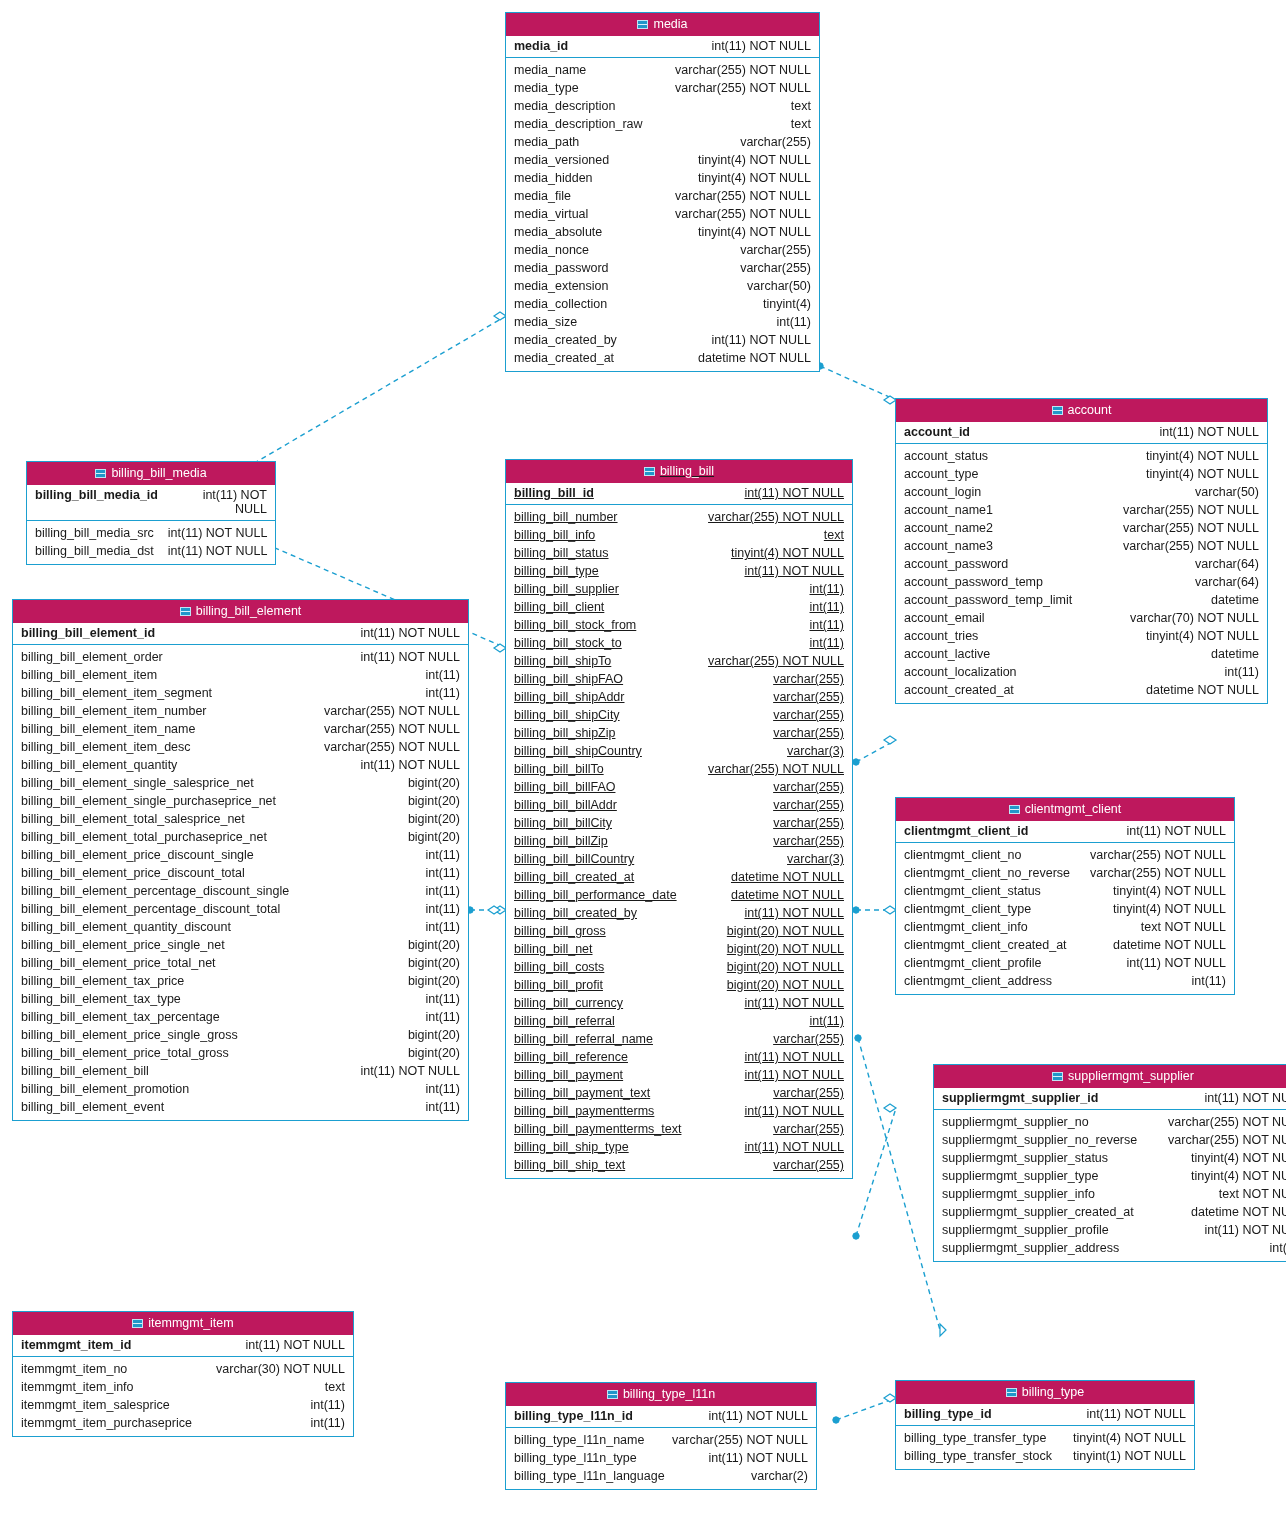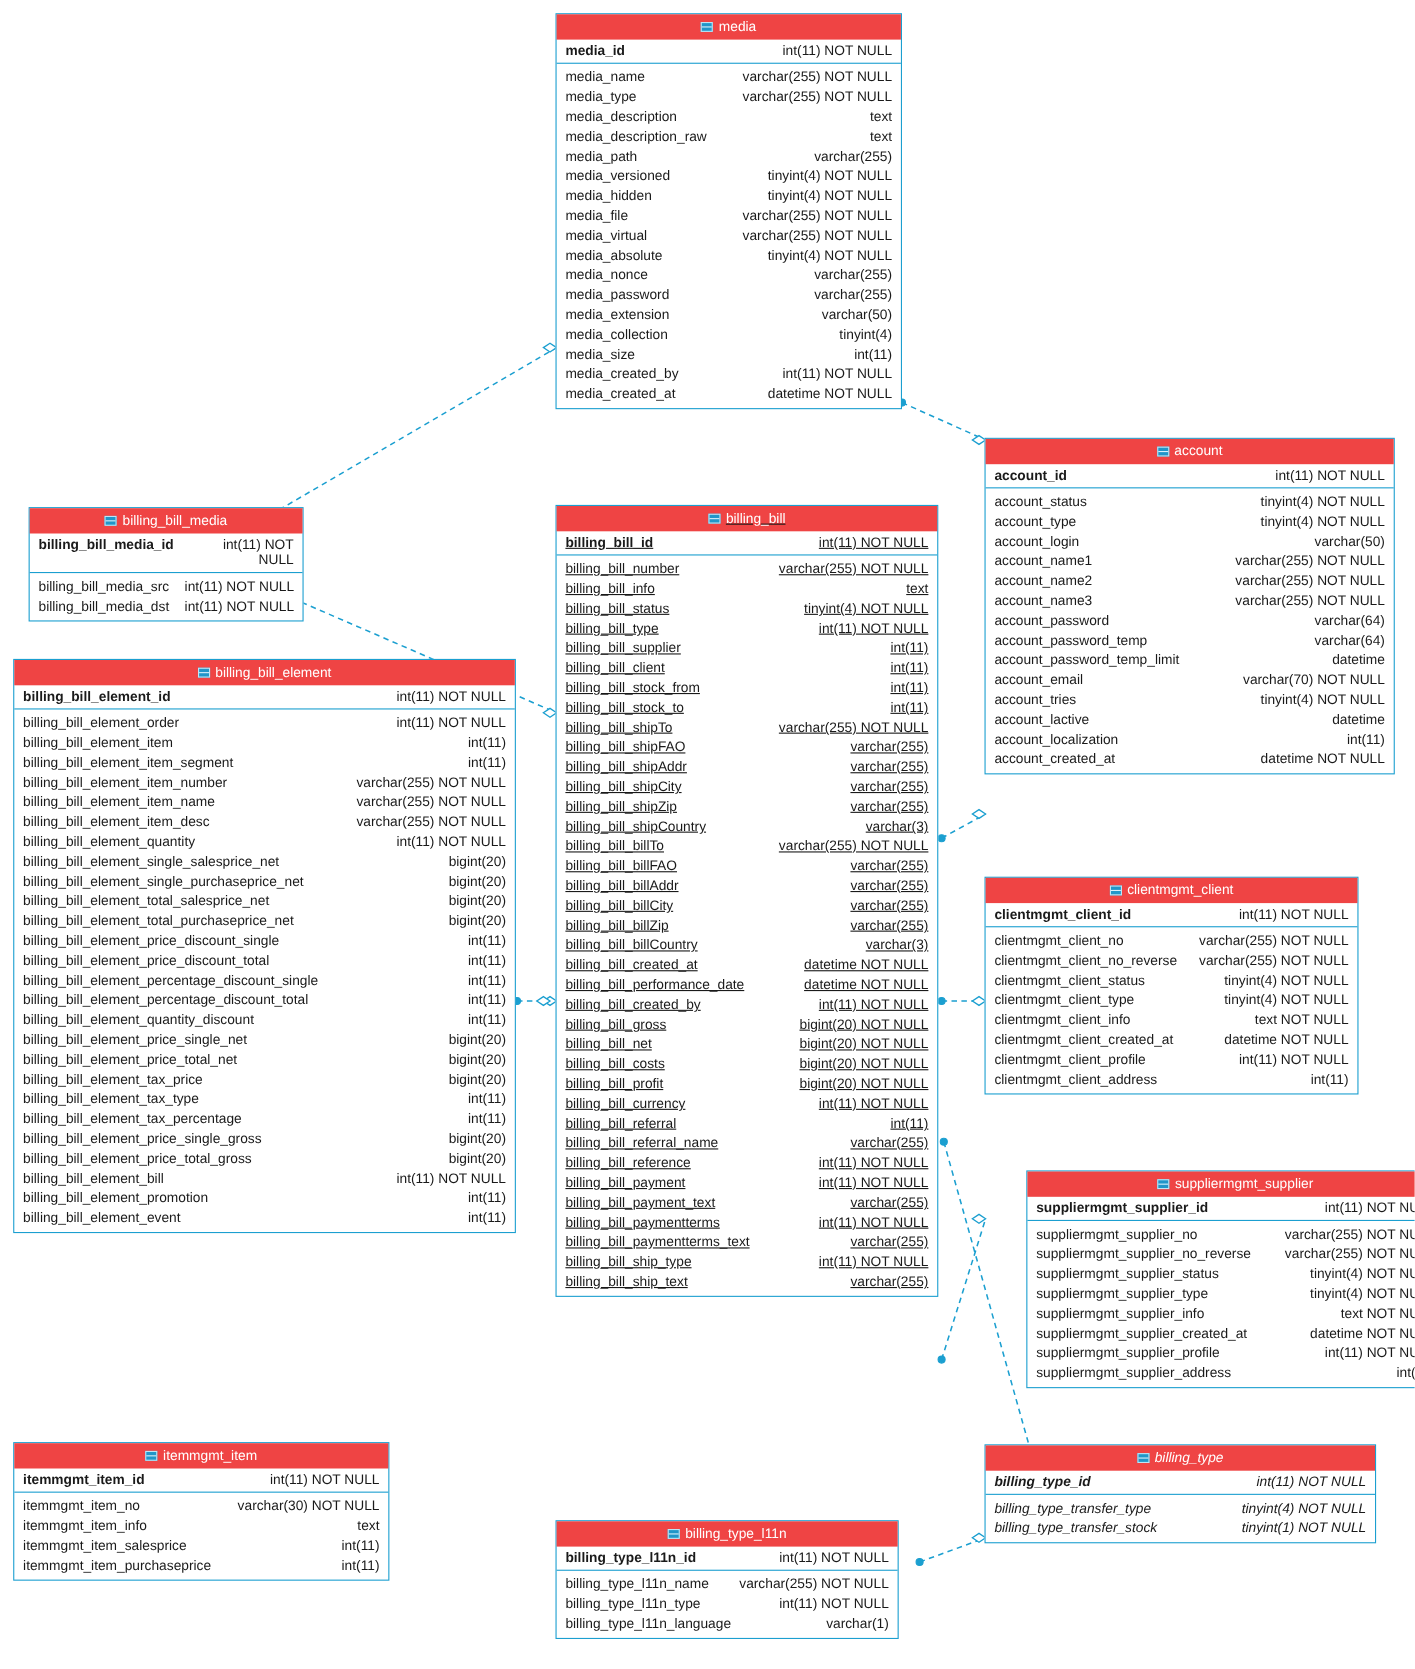--- a/index.html
+++ b/index.html
@@ -29,21 +29,21 @@
   }
   .table {
     position: absolute;
     border: 1px solid #1b9fd0;
     background: #ffffff;
     box-sizing: border-box;
     font-size: 12.5px;
     color: #1a1a1a;
   }
   .table-header {
-    background: #ef4444;
+    background: #be185d;
     color: #ffffff;
     height: 23px;
     line-height: 23px;
     text-align: center;
     font-size: 12.5px;
     position: relative;
   }
   .table-header .tbl-icon {
     display: inline-block;
     width: 11px;
@@ -652,21 +652,21 @@
         <div class="row">
           <span class="col-name">itemmgmt_item_salesprice</span>
           <span class="col-type">int(11)</span>
         </div>
         <div class="row">
           <span class="col-name">itemmgmt_item_purchaseprice</span>
           <span class="col-type">int(11)</span>
         </div>
       </div>
     </div>
-    <div class="table" style="left: 895px; top: 1313px; width: 356px; font-style: italic;">
+    <div class="table" style="left: 895px; top: 1380px; width: 300px;">
       <div class="table-header"><span class="tbl-icon"></span><span>billing_type</span></div>
       <div class="pk-row">
         <span class="col-name">billing_type_id</span>
         <span class="col-type">int(11) NOT NULL</span>
       </div>
       <div class="rows">
         <div class="row">
           <span class="col-name">billing_type_transfer_type</span>
           <span class="col-type">tinyint(4) NOT NULL</span>
         </div>
@@ -686,17 +686,17 @@
         <div class="row">
           <span class="col-name">billing_type_l11n_name</span>
           <span class="col-type">varchar(255) NOT NULL</span>
         </div>
         <div class="row">
           <span class="col-name">billing_type_l11n_type</span>
           <span class="col-type">int(11) NOT NULL</span>
         </div>
         <div class="row">
           <span class="col-name">billing_type_l11n_language</span>
-          <span class="col-type">varchar(1)</span>
+          <span class="col-type">varchar(2)</span>
         </div>
       </div>
     </div>
   </div>
 
 </body></html>

